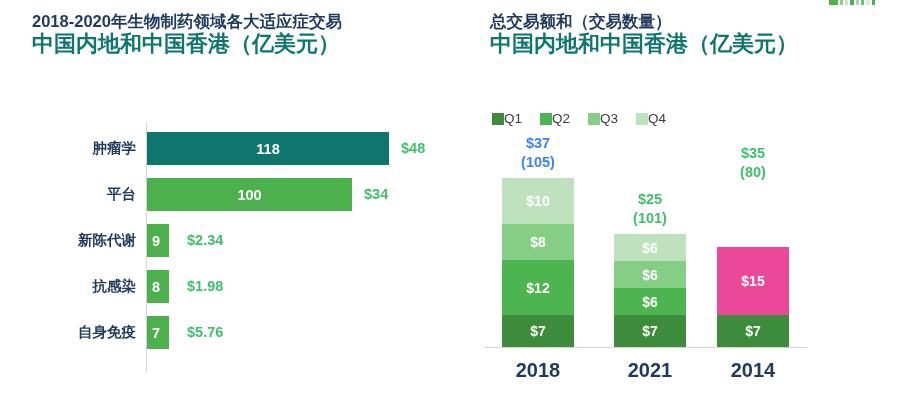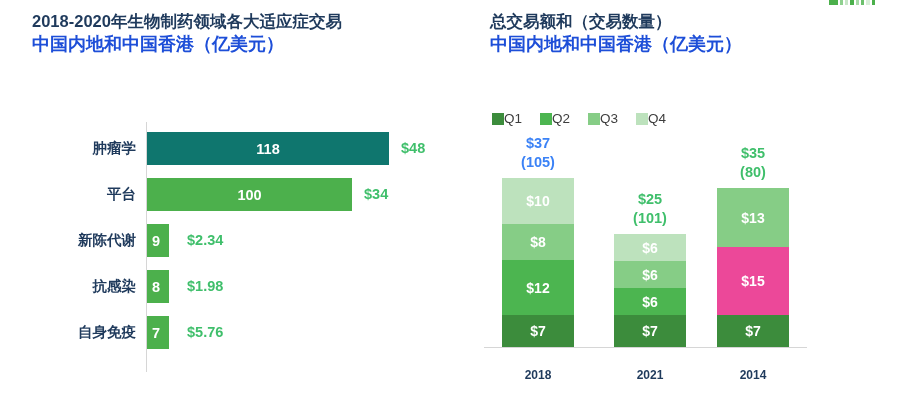--- a/index.html
+++ b/index.html
@@ -39,23 +39,23 @@
 
   .title-main {
     font-size: 16.5px;
     font-weight: bold;
     color: #1f3a5c;
     letter-spacing: 0px;
     line-height: 22px;
     white-space: nowrap;
   }
   .title-sub {
-    font-size: 18px;
-    font-weight: bold;
-    color: #1d4ed8;
+    font-size: 22px;
+    font-weight: bold;
+    color: #0f766e;
     line-height: 24px;
     white-space: nowrap;
   }
 
   
   #hbar-chart {
     position: absolute;
     left: 0;
     top: 122px;
     width: 462px;
@@ -178,21 +178,21 @@
     font-weight: bold;
     color: #3fbf6b;
     line-height: 19px;
     left: -19px;
   }
   .year-label {
     position: absolute;
     bottom: 8px;
     width: 72px;
     text-align: center;
-    font-size: 12px;
+    font-size: 20px;
     font-weight: bold;
     color: #1f3a5c;
   }
 </style>
 </head>
 <body>
 
 <div id="corner-deco">
     <i style="background: rgb(76, 176, 76); flex: 2.6 1 0%;"></i>
     <i style="background: rgb(143, 208, 143); flex: 1 1 0%;"></i>
@@ -303,21 +303,20 @@
         <div class="stack-total" style="bottom: 119px; color: rgb(63, 191, 107);">
           <div>$25</div>
           <div>(101)</div>
         </div>
       </div>
       <div class="year-label" style="left: 152px;">2021</div>
       <div class="stack-group" style="left: 255px;">
         <div class="stack-col">
           <div class="stack-seg" style="height: 32px; background: rgb(60, 140, 60);">$7</div>
           <div class="stack-seg" style="height: 68px; background: #ec4899;">$15</div>
-          <div class="stack-seg" style="height: 59px; background: rgb(134, 205, 134);">$13</div>
         </div>
         <div class="stack-total" style="bottom: 165px; color: rgb(63, 191, 107);">
           <div>$35</div>
           <div>(80)</div>
         </div>
       </div>
       <div class="year-label" style="left: 255px;">2014</div>
     </div>
 </div>
 

